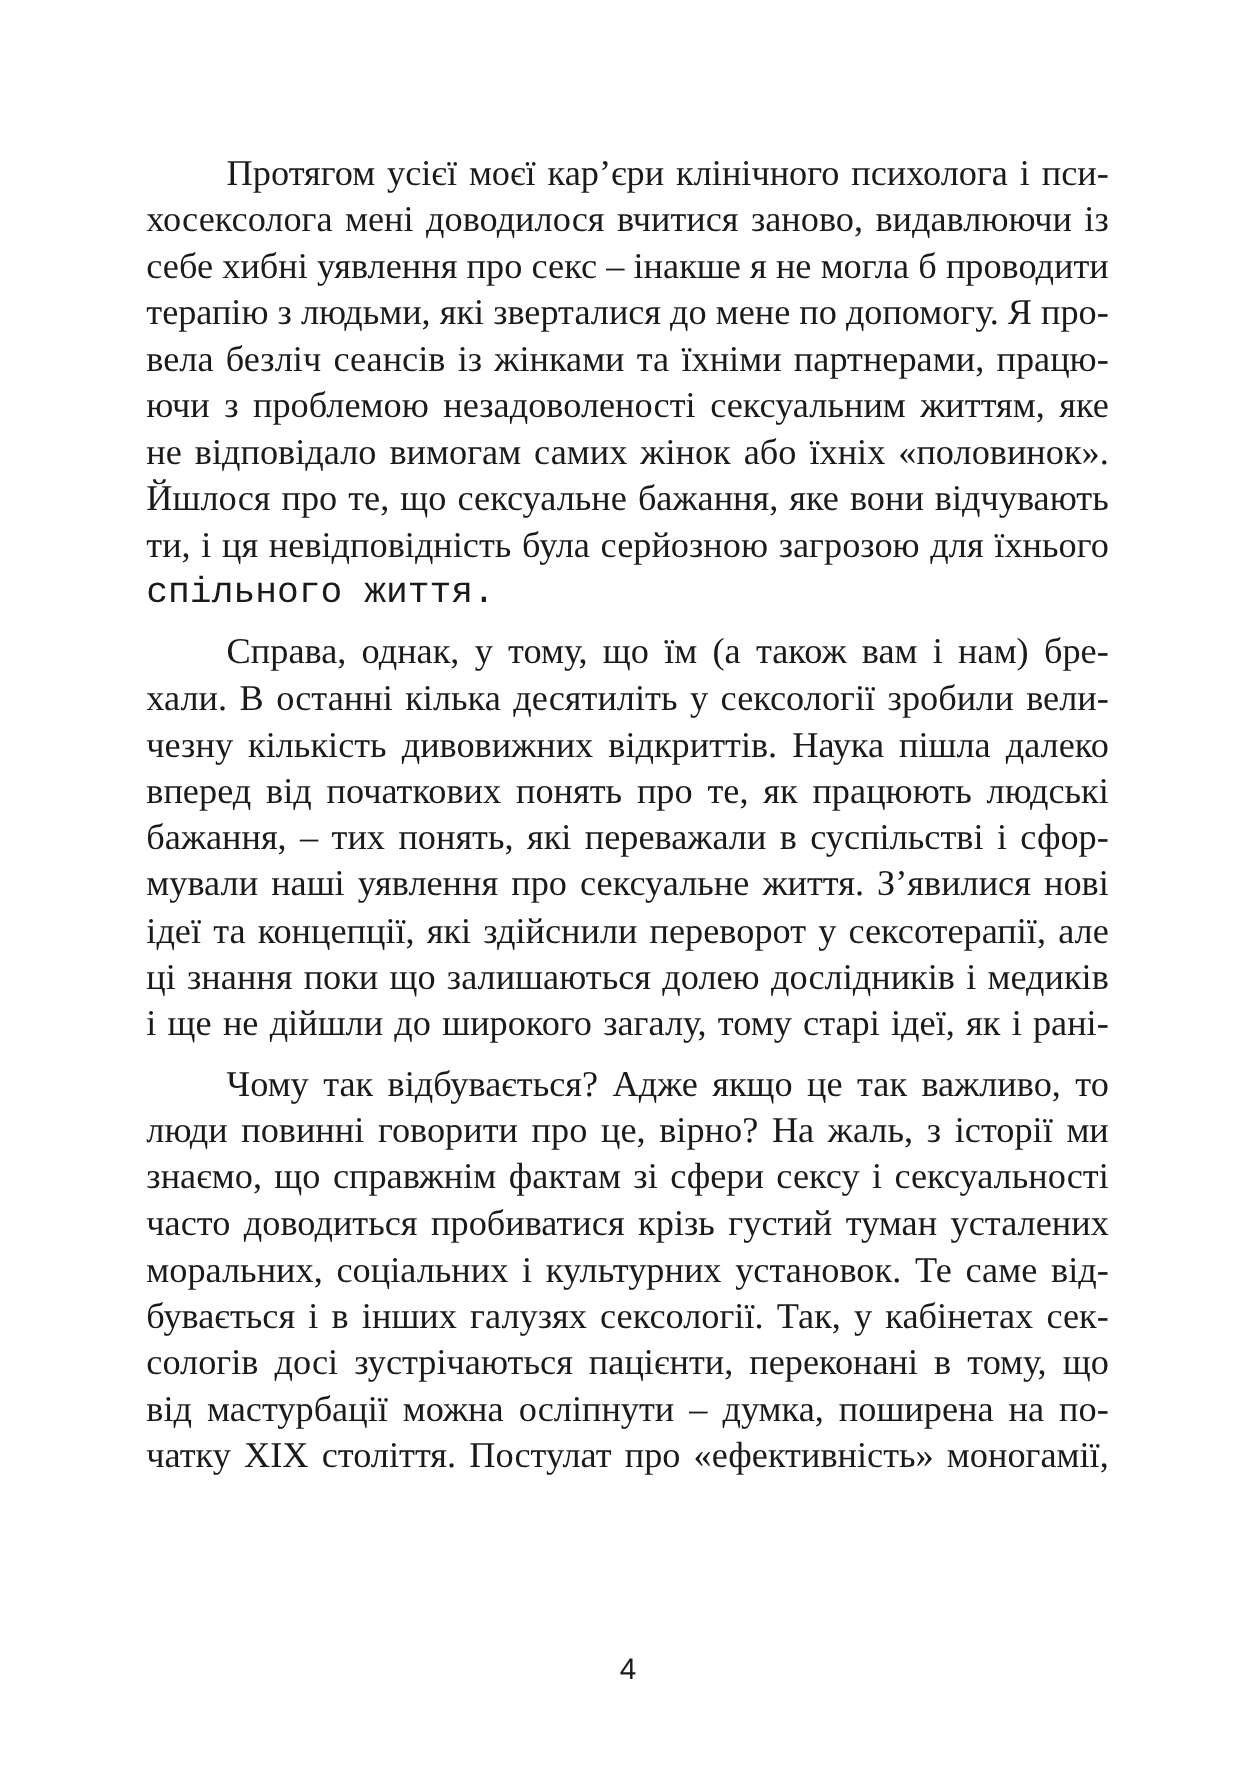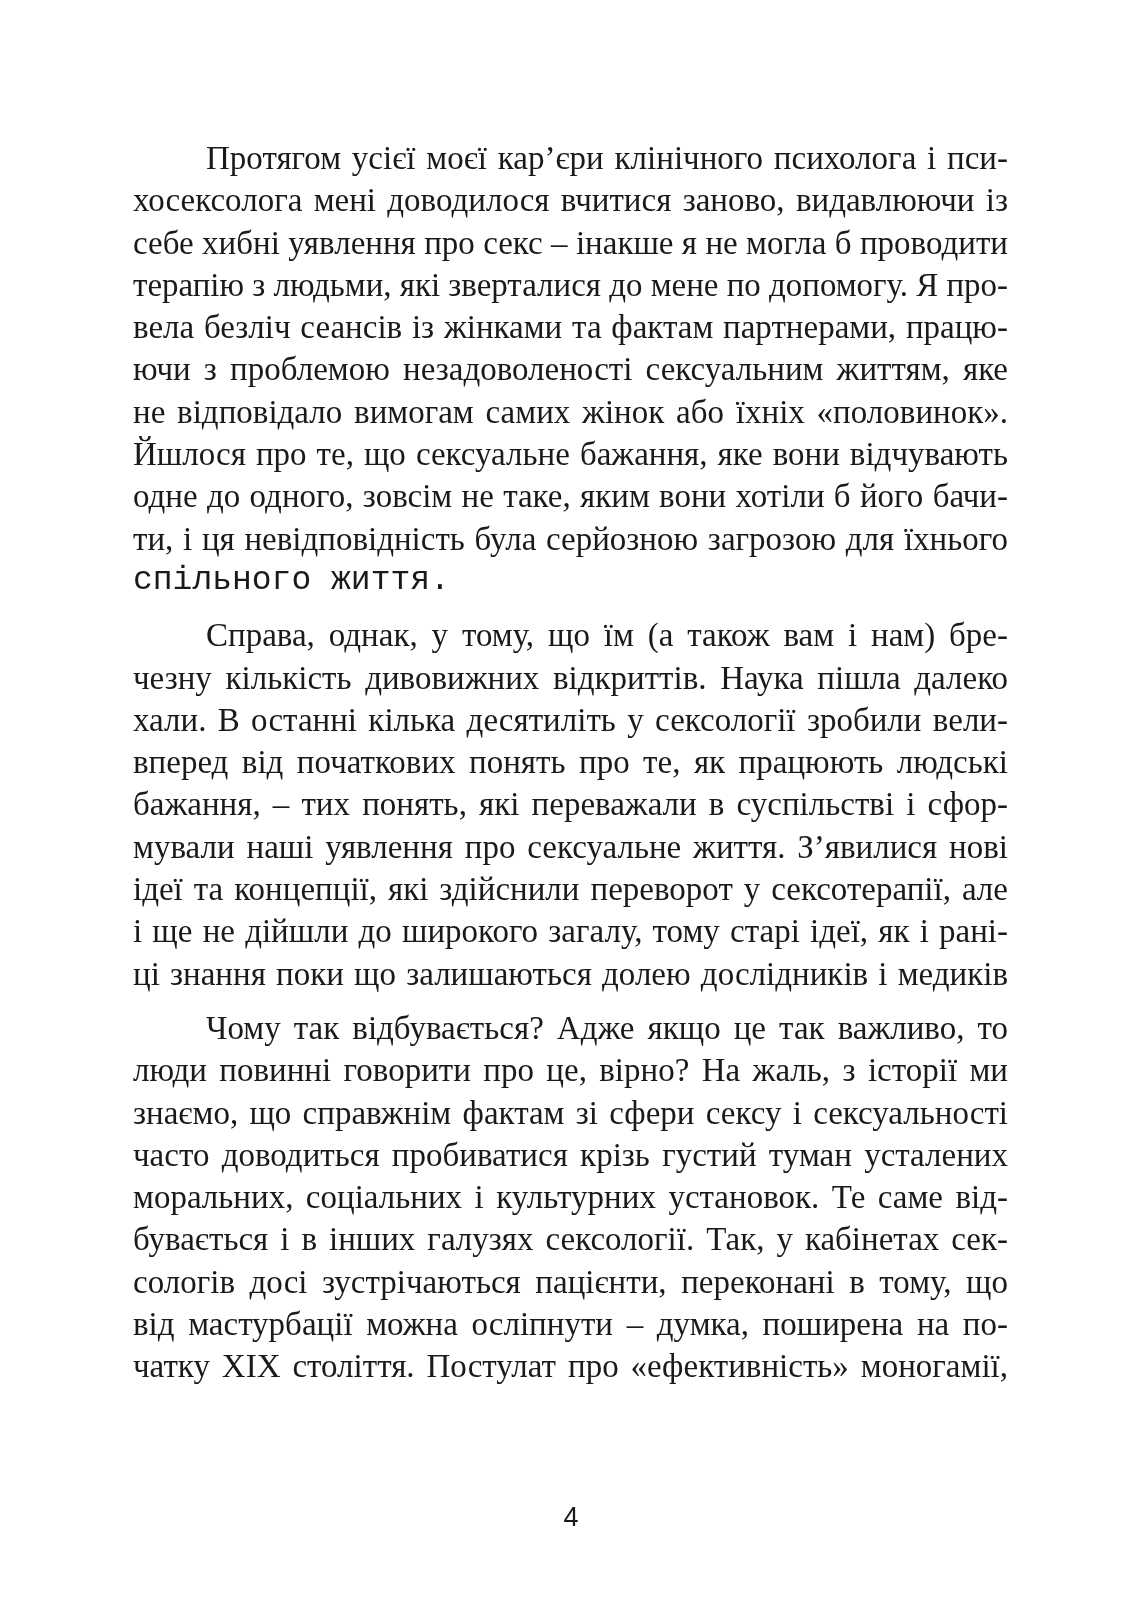--- a/index.html
+++ b/index.html
@@ -66,39 +66,38 @@
 <body>
 
 <div class="page">
   <div class="text-block">
 
     <p class="paragraph">
       <span class="justify indent">Протягом усієї моєї кар’єри клінічного психолога і пси-</span>
       <span class="justify">хосексолога мені доводилося вчитися заново, видавлюючи із</span>
       <span class="justify">себе хибні уявлення про секс – інакше я не могла б проводити</span>
       <span class="justify" style="text-align: left; text-align-last: left; white-space: nowrap;"><span class="line-inner" style="transform: scaleX(0.9986);">терапію з людьми, які зверталися до мене по допомогу. Я про-</span></span>
-      <span class="justify">вела безліч сеансів із жінками та фактам партнерами, працю-</span>
+      <span class="justify">вела безліч сеансів із жінками та їхніми партнерами, працю-</span>
       <span class="justify">ючи з проблемою незадоволеності сексуальним життям, яке</span>
       <span class="justify">не відповідало вимогам самих жінок або їхніх «половинок».</span>
       <span class="justify">Йшлося про те, що сексуальне бажання, яке вони відчувають</span>
-      <span class="justify">одне до одного, зовсім не таке, яким вони хотіли б його бачи-</span>
       <span class="justify">ти, і ця невідповідність була серйозною загрозою для їхнього</span>
       <span class="justify last">спільного життя.</span>
     </p>
 
     <p class="paragraph">
       <span class="justify indent">Справа, однак, у тому, що їм (а також вам і нам) бре-</span>
+      <span class="justify">хали. В останні кілька десятиліть у сексології зробили вели-</span>
       <span class="justify">чезну кількість дивовижних відкриттів. Наука пішла далеко</span>
-      <span class="justify">хали. В останні кілька десятиліть у сексології зробили вели-</span>
       <span class="justify">вперед від початкових понять про те, як працюють людські</span>
       <span class="justify">бажання, – тих понять, які переважали в суспільстві і сфор-</span>
       <span class="justify">мували наші уявлення про сексуальне життя. З’явилися нові</span>
       <span class="justify">ідеї та концепції, які здійснили переворот у сексотерапії, але</span>
+      <span class="justify">ці знання поки що залишаються долею дослідників і медиків</span>
       <span class="justify">і ще не дійшли до широкого загалу, тому старі ідеї, як і рані-</span>
-      <span class="justify">ці знання поки що залишаються долею дослідників і медиків</span>
     </p>
 
     <p class="paragraph">
       <span class="justify indent">Чому так відбувається? Адже якщо це так важливо, то</span>
       <span class="justify">люди повинні говорити про це, вірно? На жаль, з історії ми</span>
       <span class="justify">знаємо, що справжнім фактам зі сфери сексу і сексуальності</span>
       <span class="justify">часто доводиться пробиватися крізь густий туман усталених</span>
       <span class="justify">моральних, соціальних і культурних установок. Те саме від-</span>
       <span class="justify">бувається і в інших галузях сексології. Так, у кабінетах сек-</span>
       <span class="justify">сологів досі зустрічаються пацієнти, переконані в тому, що</span>

